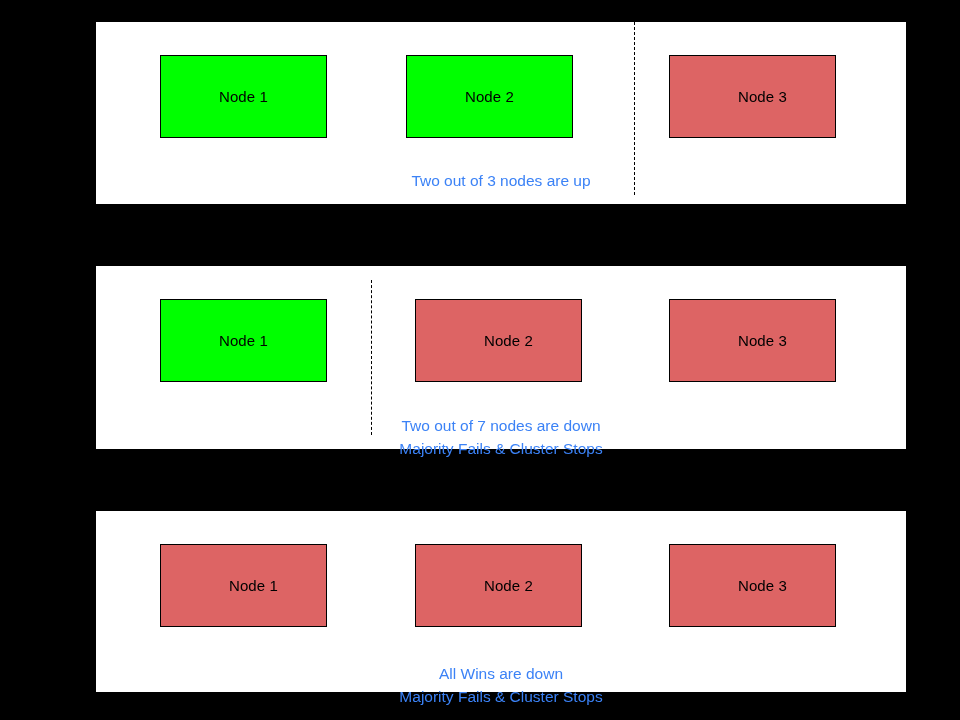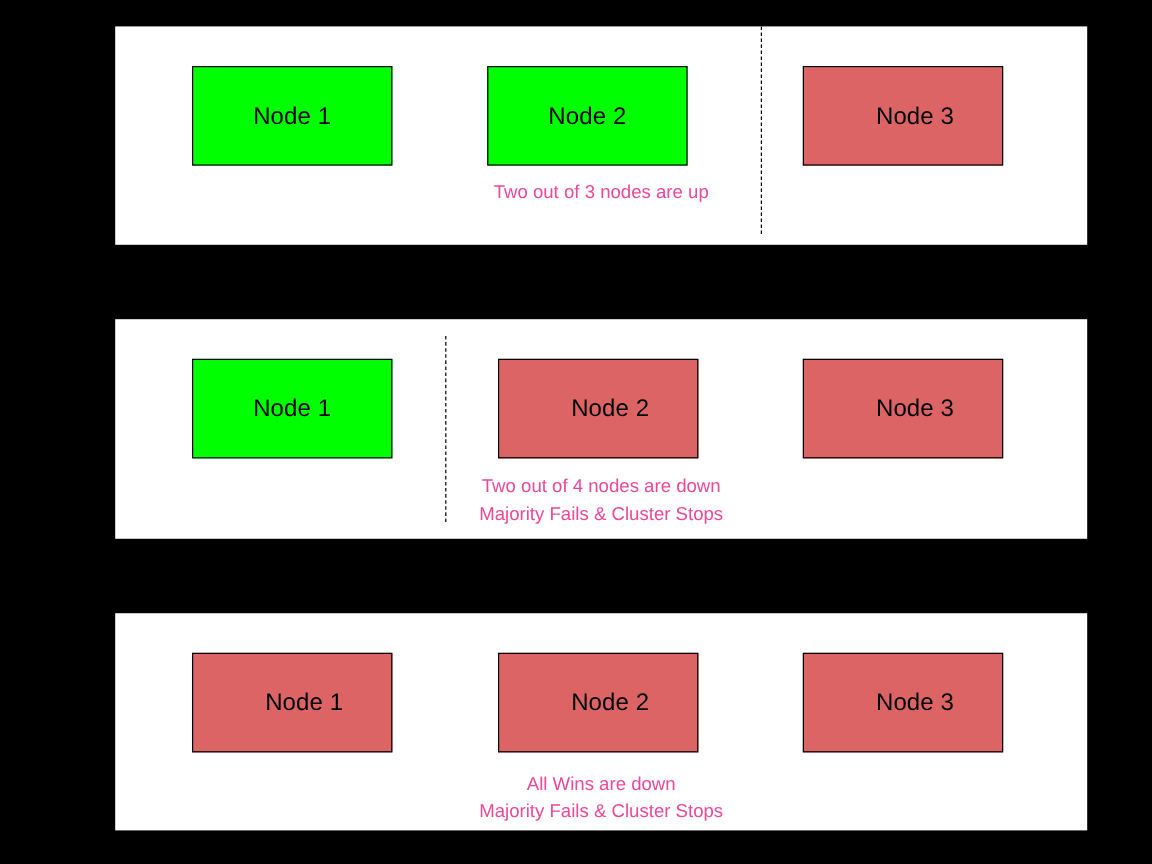--- a/index.html
+++ b/index.html
@@ -31,43 +31,44 @@
   }
 
   .node-box {
     position: absolute;
     box-sizing: border-box;
     border: 1px solid #000000;
     display: flex;
     align-items: center;
     justify-content: center;
     color: #000000;
-    font-size: 20px;
+    font-size: 15px;
     font-family: "Liberation Sans", sans-serif;
     line-height: 1;
     letter-spacing: 0.1px;
   }
 
   .node-box.up   { background: #00ff00; }
   .node-box.down { background: #dd6464; padding-left: 20px; }
 
   .divider {
     position: absolute;
     width: 0;
     border-left: 1px dashed #000000;
   }
 
   .caption {
     position: absolute;
     text-align: center;
-    color: #ec4899;
+    color: #3b82f6;
     font-size: 15.5px;
     font-family: "Liberation Sans", sans-serif;
     line-height: 23px;
     white-space: nowrap;
+    margin-top: 20px;
   }
   .caption .cap-line { display: block; }
 </style>
 </head>
 <body>
 
 <div id="stage">
 
   <div class="panel" style="left:96px; top:22px; width:810px; height:182px;">
 
@@ -100,21 +101,21 @@
       <span>Node 2</span>
     </div>
 
     <div class="node-box down" style="left:573px; top:33px; width:167px; height:83px;">
       <span>Node 3</span>
     </div>
 
     <div class="divider" style="left:275px; top:14px; height:155px;"></div>
 
     <div class="caption" style="left:185px; top:128px; width:440px; text-align:center;">
-      <span class="cap-line">Two out of 4 nodes are down</span>
+      <span class="cap-line">Two out of 7 nodes are down</span>
       <span class="cap-line">Majority Fails &amp; Cluster Stops</span>
     </div>
   </div>
 
   <div class="panel" style="left:96px; top:511px; width:810px; height:181px;">
 
     <div class="node-box down" style="left:64px; top:33px; width:167px; height:83px;">
       <span>Node 1</span>
     </div>
 

